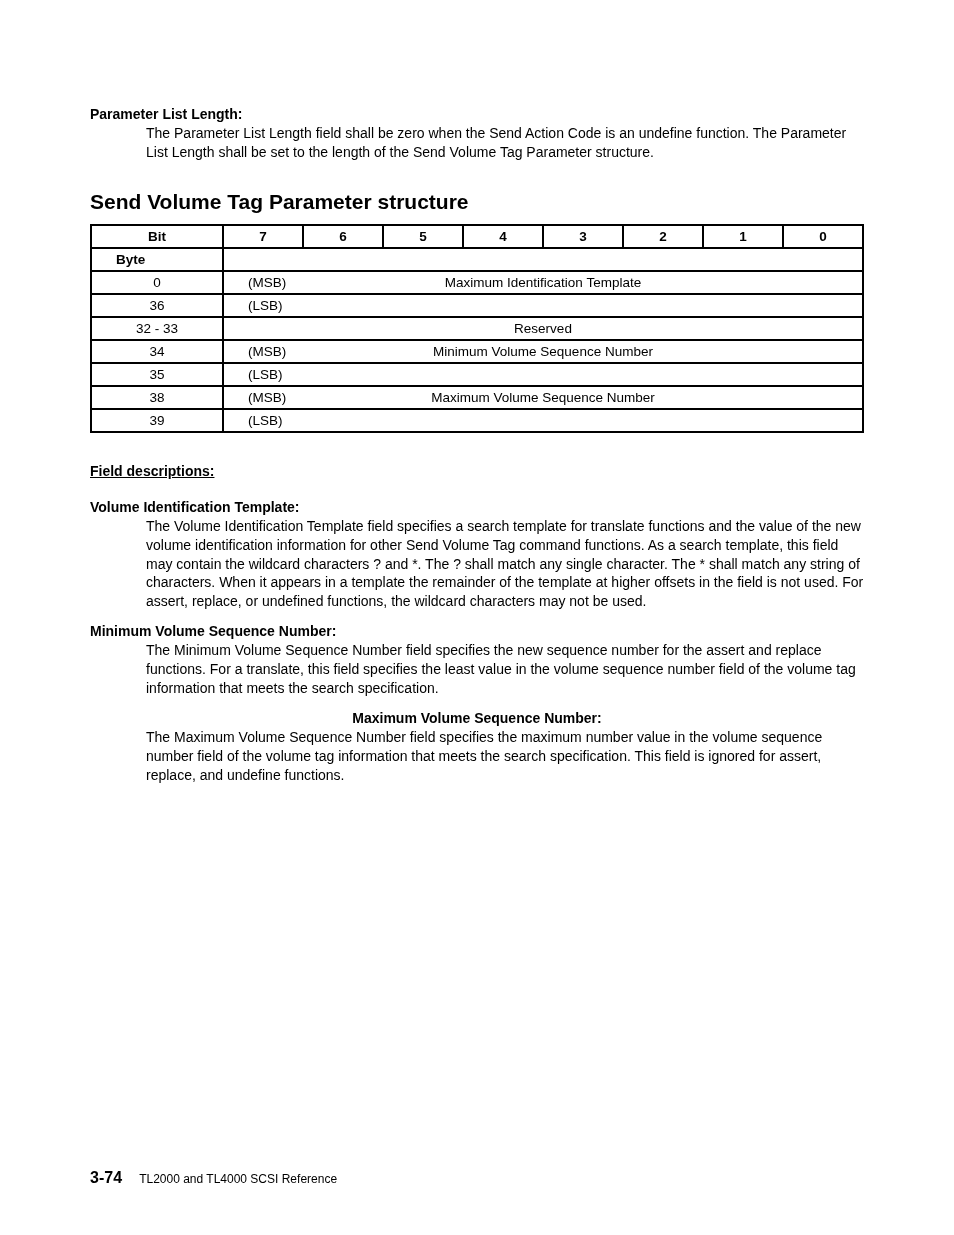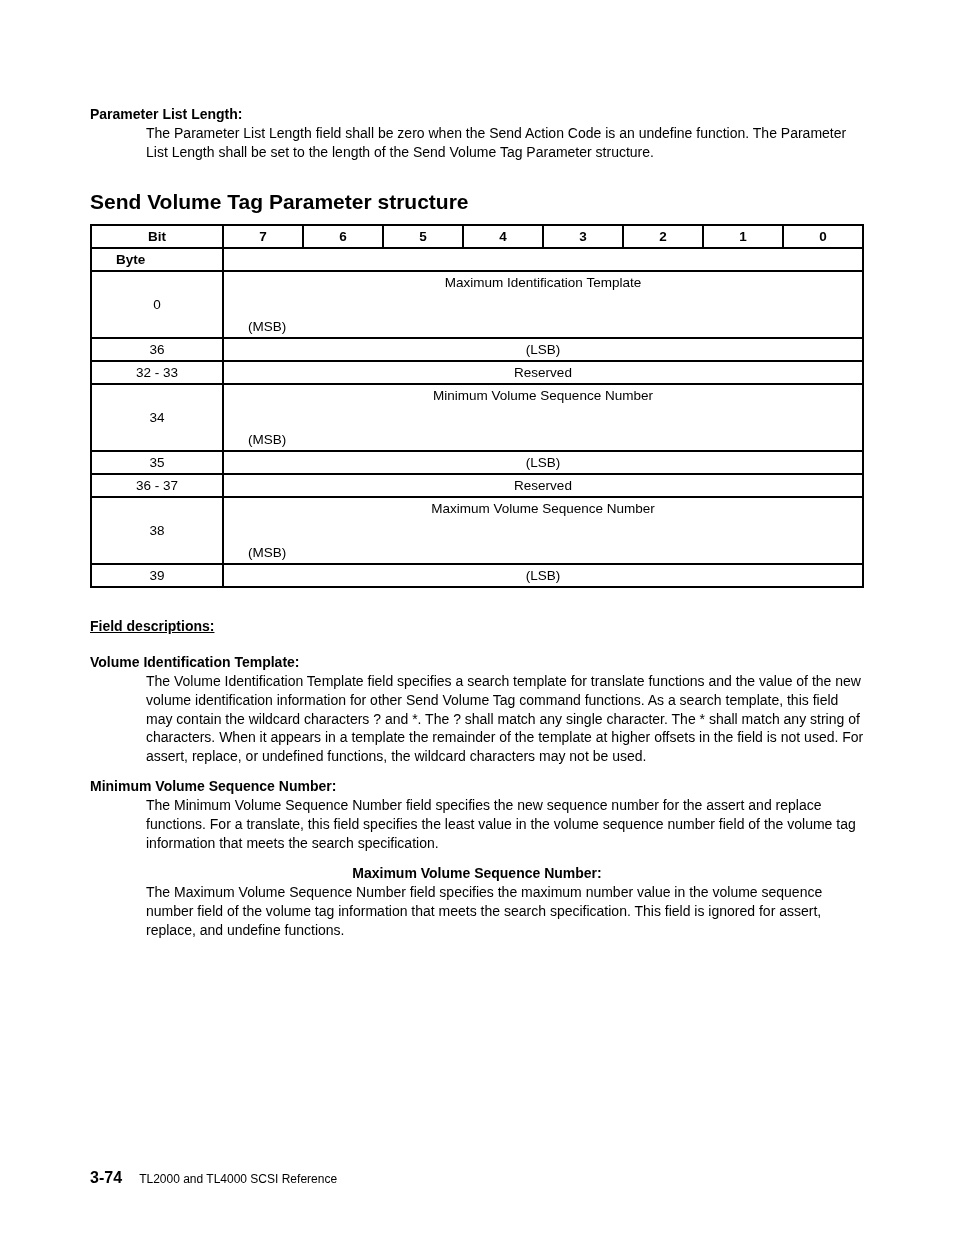--- a/index.html
+++ b/index.html
@@ -40,22 +40,22 @@
     border: 2px solid #000000;
     padding: 3px 24px;
     vertical-align: middle;
   }
   table.bit-table th {
     font-weight: bold;
     text-align: center;
   }
   .byte-col { width: 82px; text-align: center; }
   .bit-label-cell { text-align: right; font-weight: bold; }
-  .msb { text-align: center; margin-top: 44px; }
-  .lsb { text-align: center; }
+  .msb { text-align: center; }
+  .lsb { text-align: left; }
   .center { text-align: center; }
   .field-desc-heading {
     font-weight: bold;
     text-decoration: underline;
     margin-top: 30px;
     margin-bottom: 20px;
   }
   .footer {
     position: absolute;
     bottom: 48px;
@@ -116,24 +116,20 @@
         <span style="position:absolute;left:0;right:0;text-align:center;">Minimum Volume Sequence Number</span>
         <span class="lsb" style="float:right;"></span>
         &nbsp;
       </td>
     </tr>
     <tr>
       <td class="byte-col">35</td>
       <td colspan="8" class="lsb">(LSB)</td>
     </tr>
     <tr>
-      <td class="byte-col">36 - 37</td>
-      <td colspan="8" class="center">Reserved</td>
-    </tr>
-    <tr>
       <td class="byte-col">38</td>
       <td colspan="8" style="position:relative;">
         <span class="msb" style="float:left;">(MSB)</span>
         <span style="position:absolute;left:0;right:0;text-align:center;">Maximum Volume Sequence Number</span>
         <span class="lsb" style="float:right;"></span>
         &nbsp;
       </td>
     </tr>
     <tr>
       <td class="byte-col">39</td>

